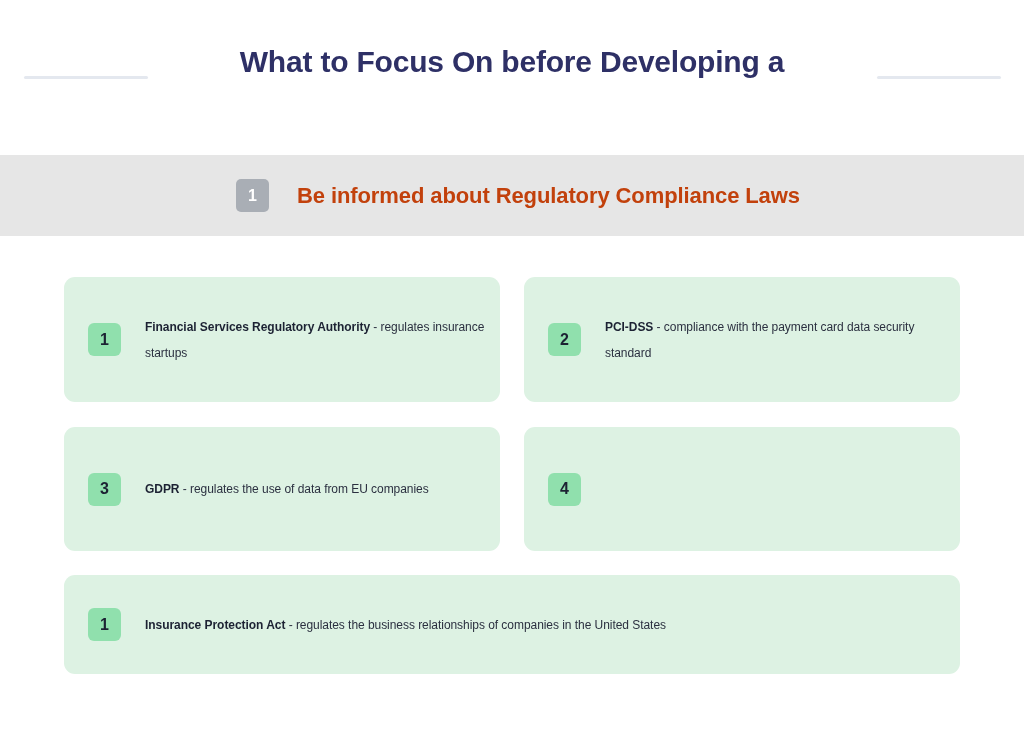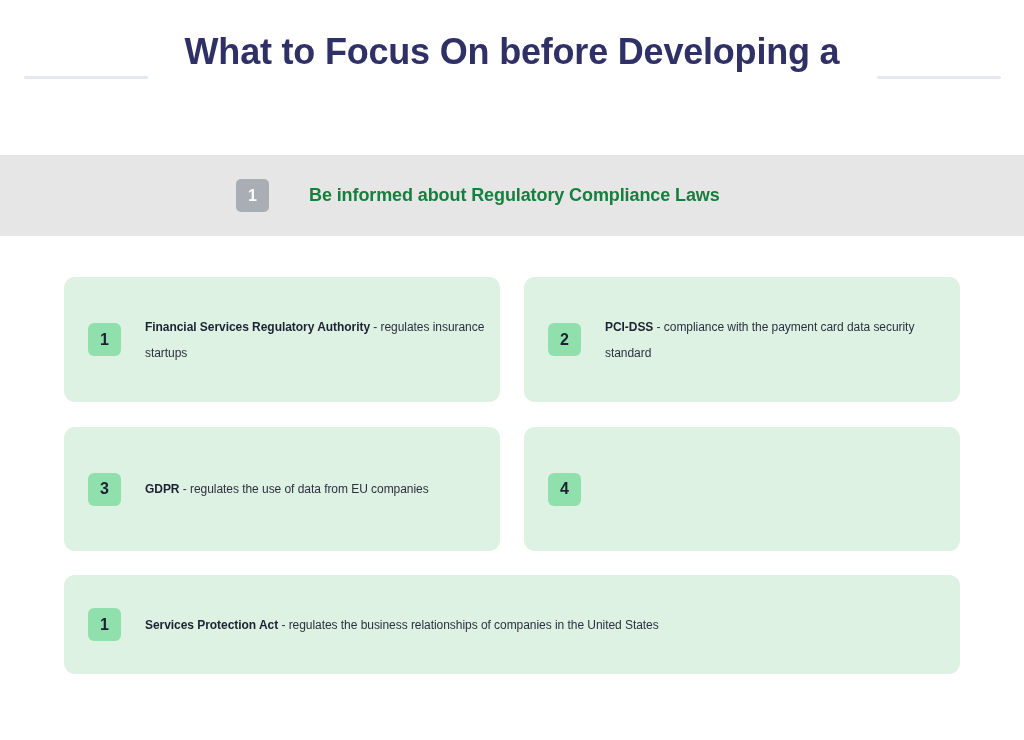--- a/index.html
+++ b/index.html
@@ -29,24 +29,24 @@
     height: 3px;
     background: #e4e8ef;
     border-radius: 2px;
   }
   .rule-left  { left: 24px;  width: 124px; }
   .rule-right { left: 877px; width: 124px; }
 
   .page-title {
     position: absolute;
     left: 0;
-    top: 32px;
+    top: 42px;
     width: 1024px;
     text-align: center;
-    font-size: 36px;
+    font-size: 30px;
     line-height: 39px;
     font-weight: bold;
     color: #2e3066;
     letter-spacing: -0.2px;
   }
   .page-title .tline { display: block; white-space: pre; }
 
   
   .section-banner {
     position: absolute;
@@ -70,24 +70,24 @@
     background: #a9aeb5;
     color: #ffffff;
     font-size: 16px;
     font-weight: bold;
     display: flex;
     align-items: center;
     justify-content: center;
     flex: none;
   }
   .banner-title {
-    margin-left: 40px;
-    font-size: 18px;
+    margin-left: 28px;
+    font-size: 22px;
     font-weight: bold;
-    color: #15803d;
+    color: #c2410c;
     letter-spacing: -0.1px;
     white-space: nowrap;
   }
 
   
   .cards {
     position: absolute;
     left: 64px;
     top: 277px;
     width: 896px;
@@ -173,17 +173,17 @@
       <div class="card-text"><span class="strong">GDPR</span><span> - regulates the use of data from EU companies</span></div>
     </div>
     <div class="card half">
       <div class="card-badge">4</div>
     </div>
   </div>
 
   <div class="card-row r3">
     <div class="card full">
       <div class="card-badge">1</div>
-      <div class="card-text"><span class="strong">Services Protection Act</span><span> - regulates the business relationships of companies in the United States</span></div>
+      <div class="card-text"><span class="strong">Insurance Protection Act</span><span> - regulates the business relationships of companies in the United States</span></div>
     </div>
   </div>
 
 </div>
 
 </body></html>

